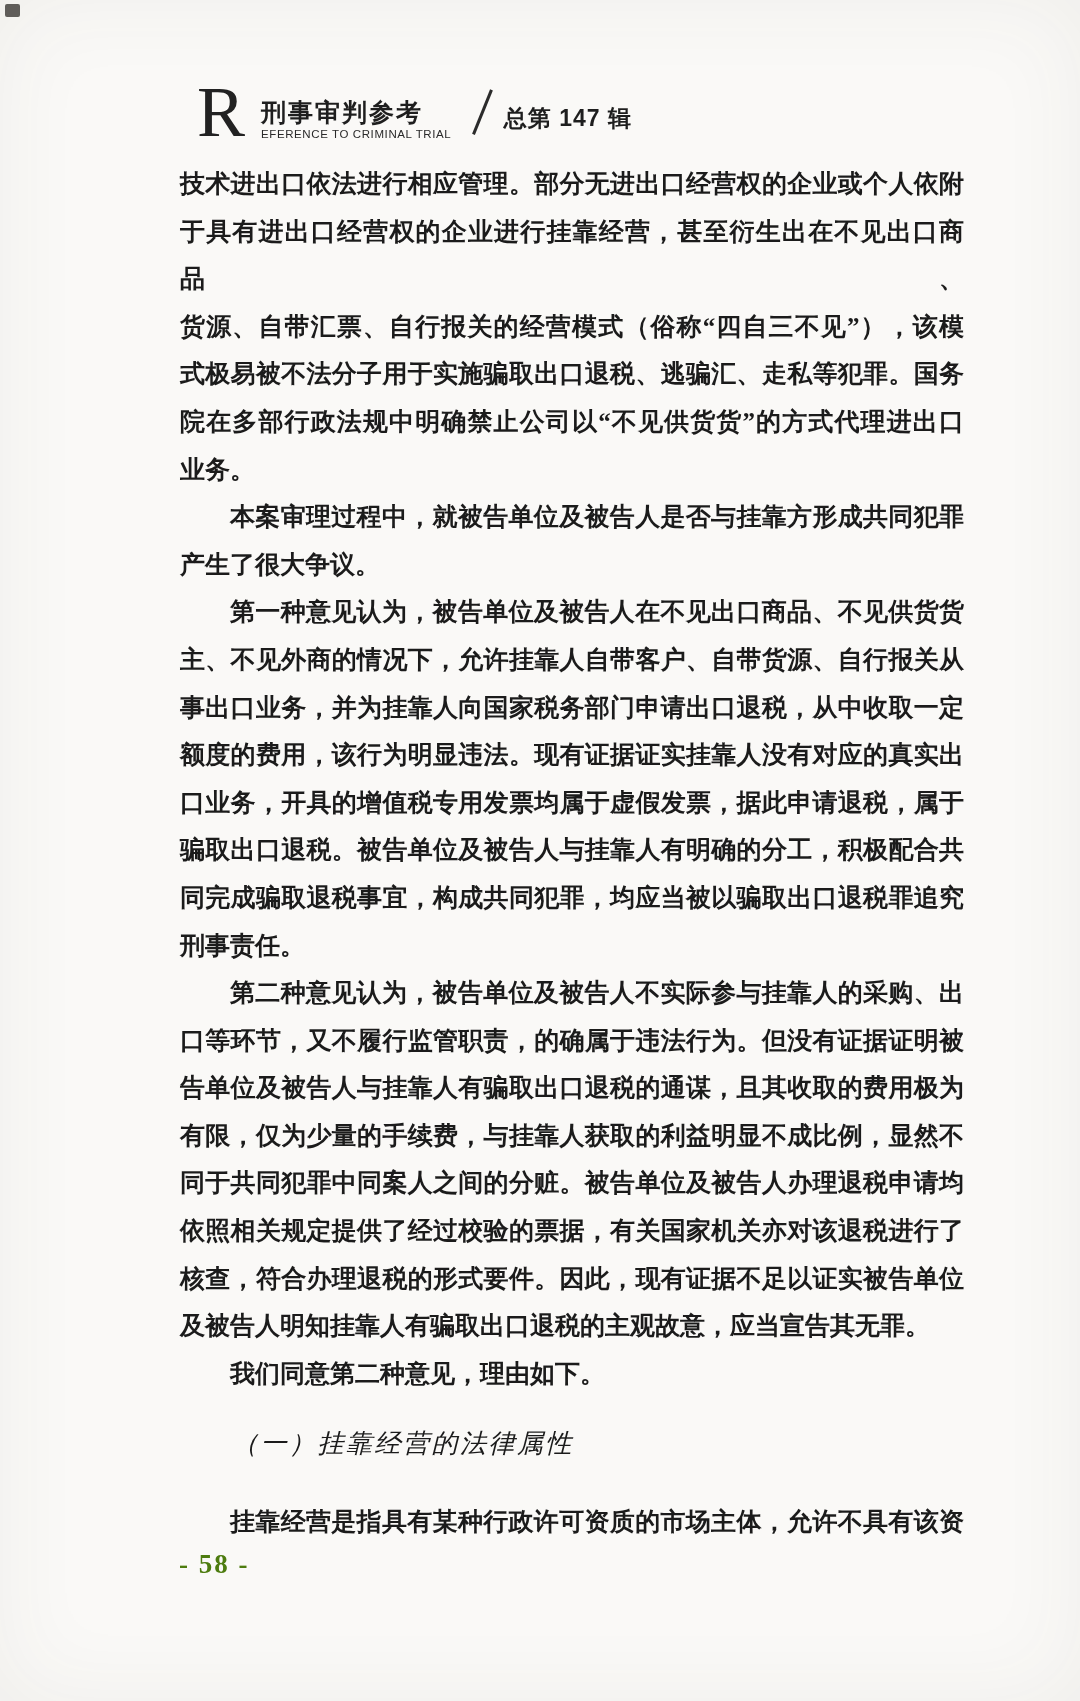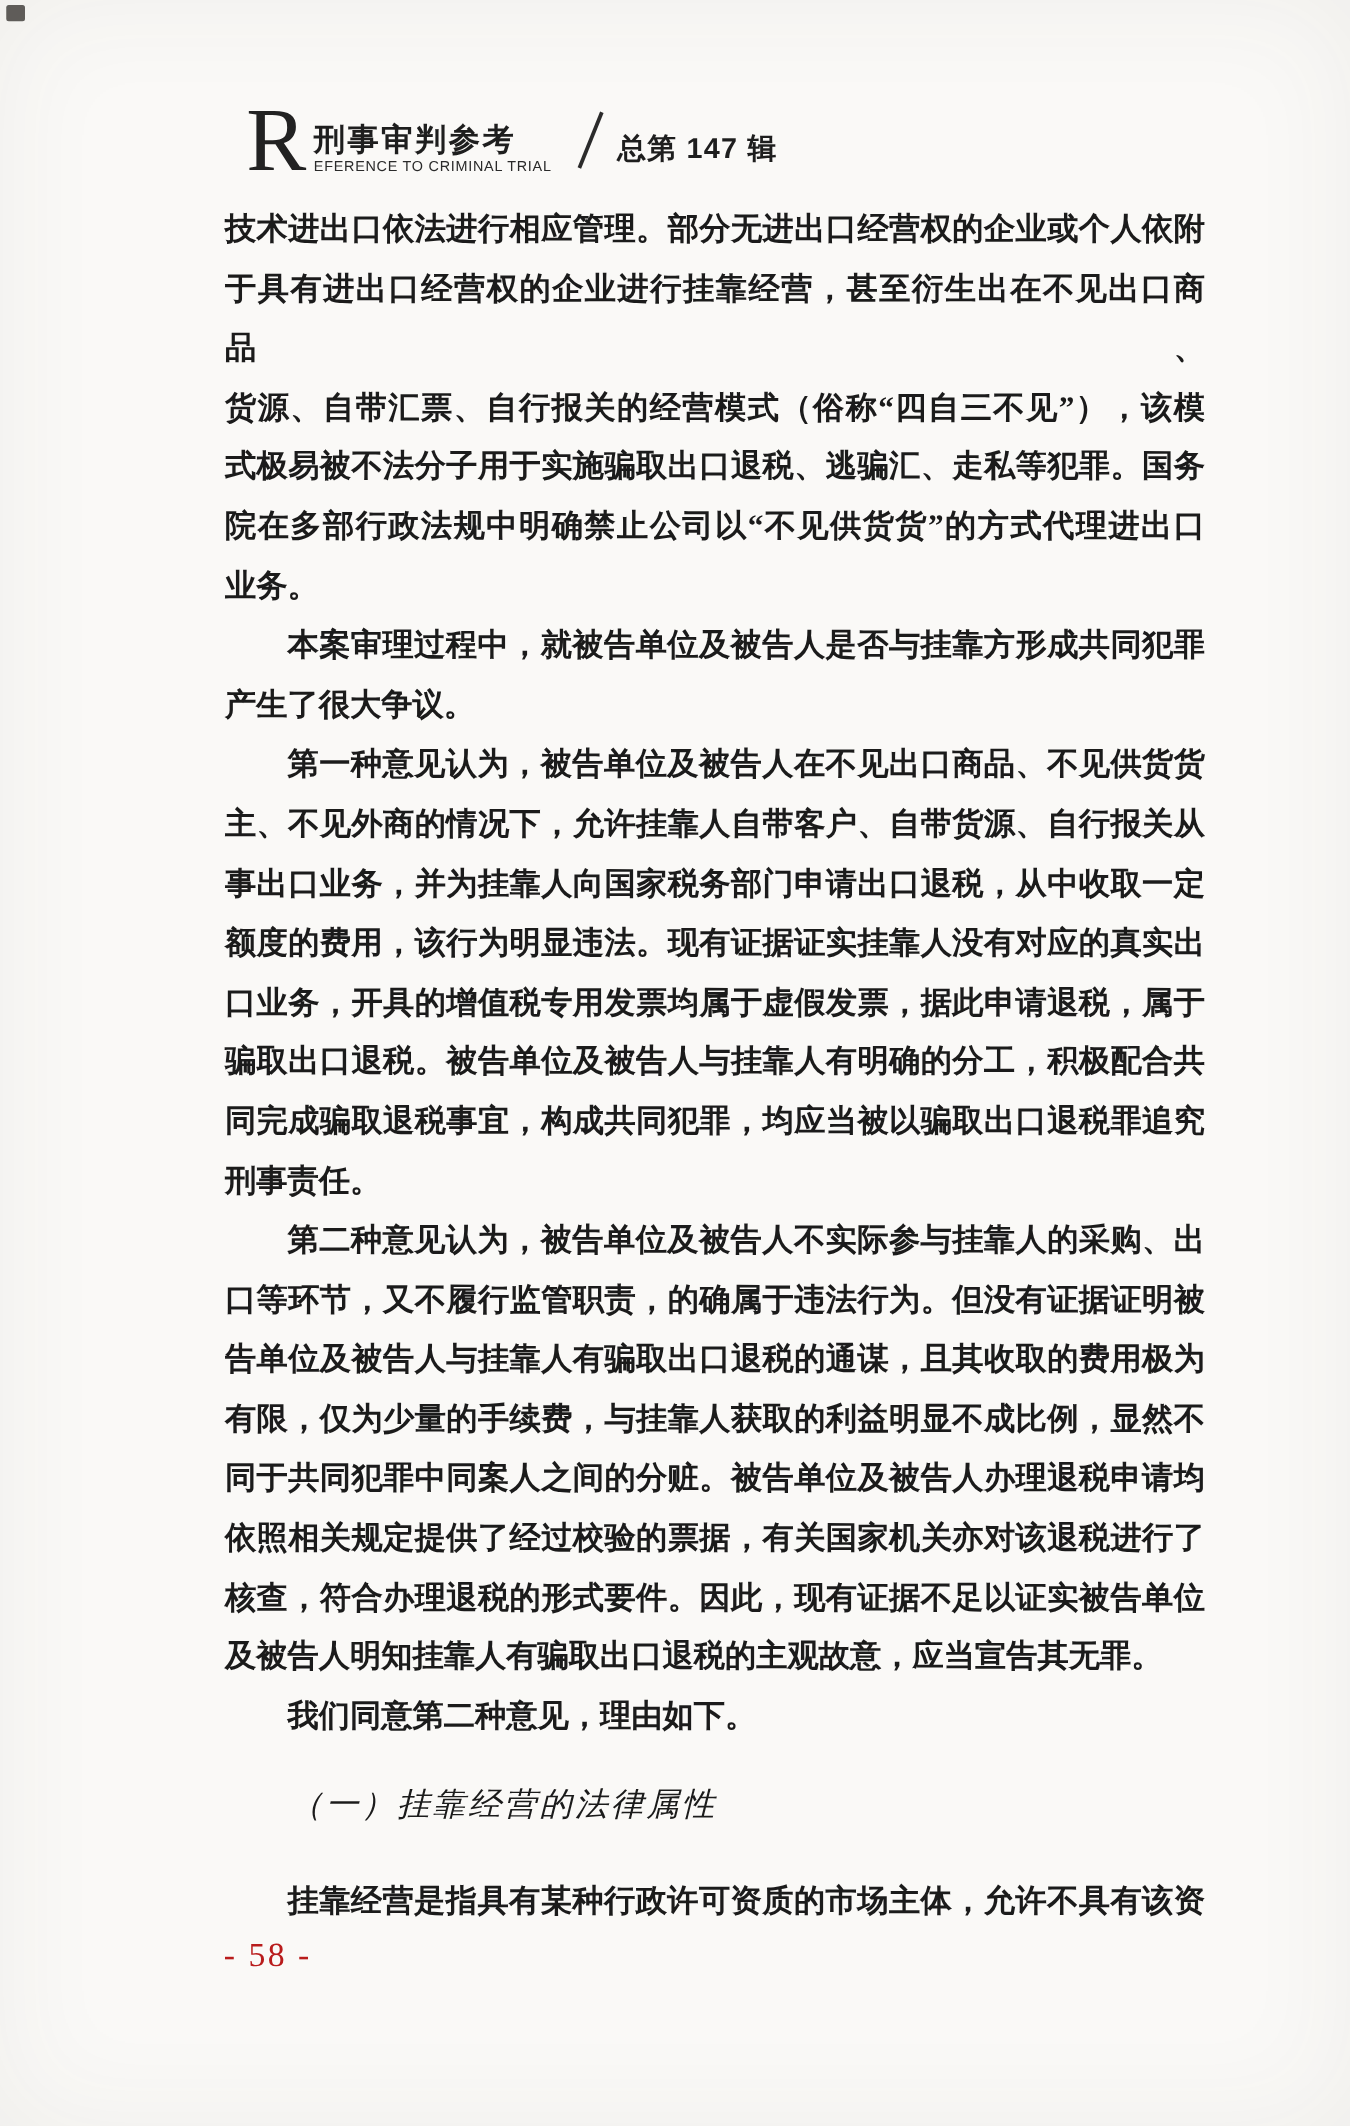--- a/index.html
+++ b/index.html
@@ -25,21 +25,21 @@
   .masthead {
     position: absolute; left: 197px; top: 84px;
     display: flex; align-items: flex-end;
   }
   .logo-r {
     font-family: "Liberation Serif", serif;
     font-size: 72px; line-height: 0.78;
     font-weight: 500; color: #222;
     letter-spacing: 0;
   }
-  .logo-stack { display: flex; flex-direction: column; margin-left: 6px; }
+  .logo-stack { display: flex; flex-direction: column; margin-left: 16px; }
   .logo-cn {
     font-weight: 700; font-size: 25px; line-height: 1.0;
     letter-spacing: 2px; color: #1e1e1e;
     font-family: "Liberation Sans", sans-serif;
   }
   .logo-en {
     font-family: "Liberation Sans", sans-serif;
     font-size: 11.5px; font-weight: 400; line-height: 1.1;
     letter-spacing: 0.6px; color: #2a2a2a; margin-top: 3px;
     white-space: nowrap;
@@ -76,22 +76,22 @@
     margin-top: 23px;
     font-style: italic;
     letter-spacing: 2.5px;
     font-size: 26px;
     font-weight: 500;
   }
   .para:last-child { margin-top: 30px; }
 
   .page-number {
     position: absolute; left: 179px; top: 1549px;
-    font-size: 27px; font-weight: 400;
-    letter-spacing: 2px; color: #b91c1c;
+    font-size: 27px; font-weight: 700;
+    letter-spacing: 2px; color: #4d7c0f;
   }
 </style>
 </head>
 <body>
 
 <div class="page">
 
   <div class="speck"></div>
 
   <div class="masthead">

